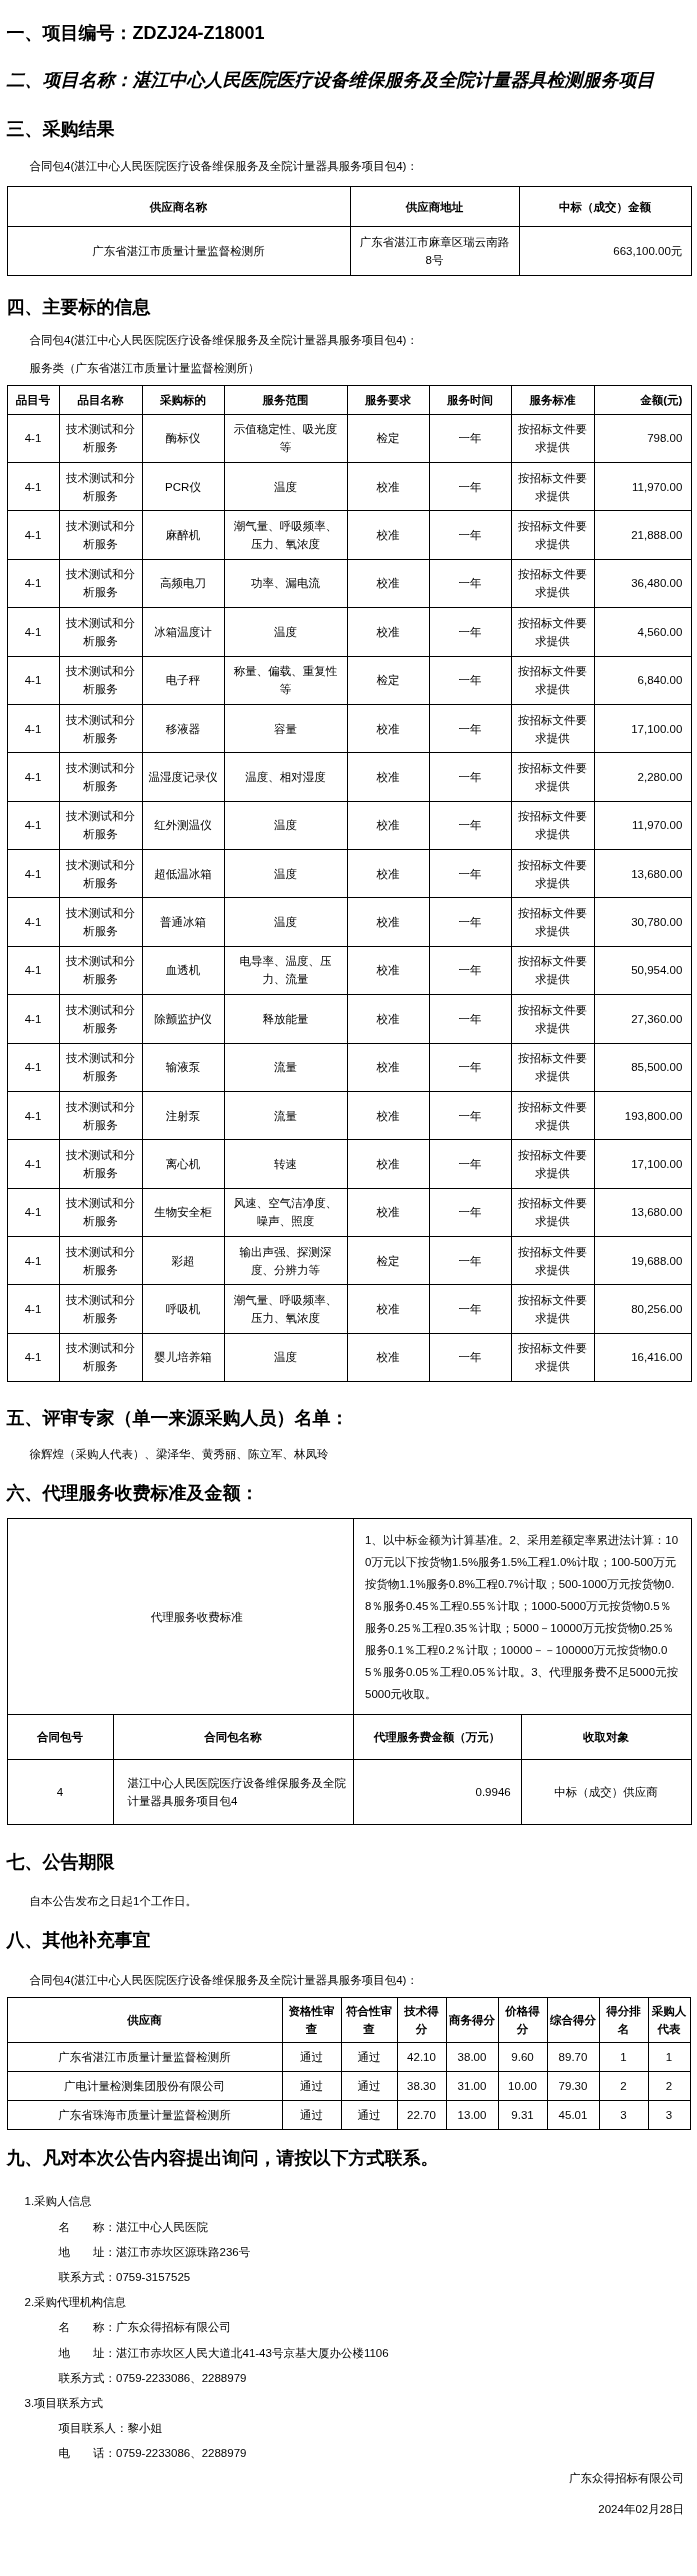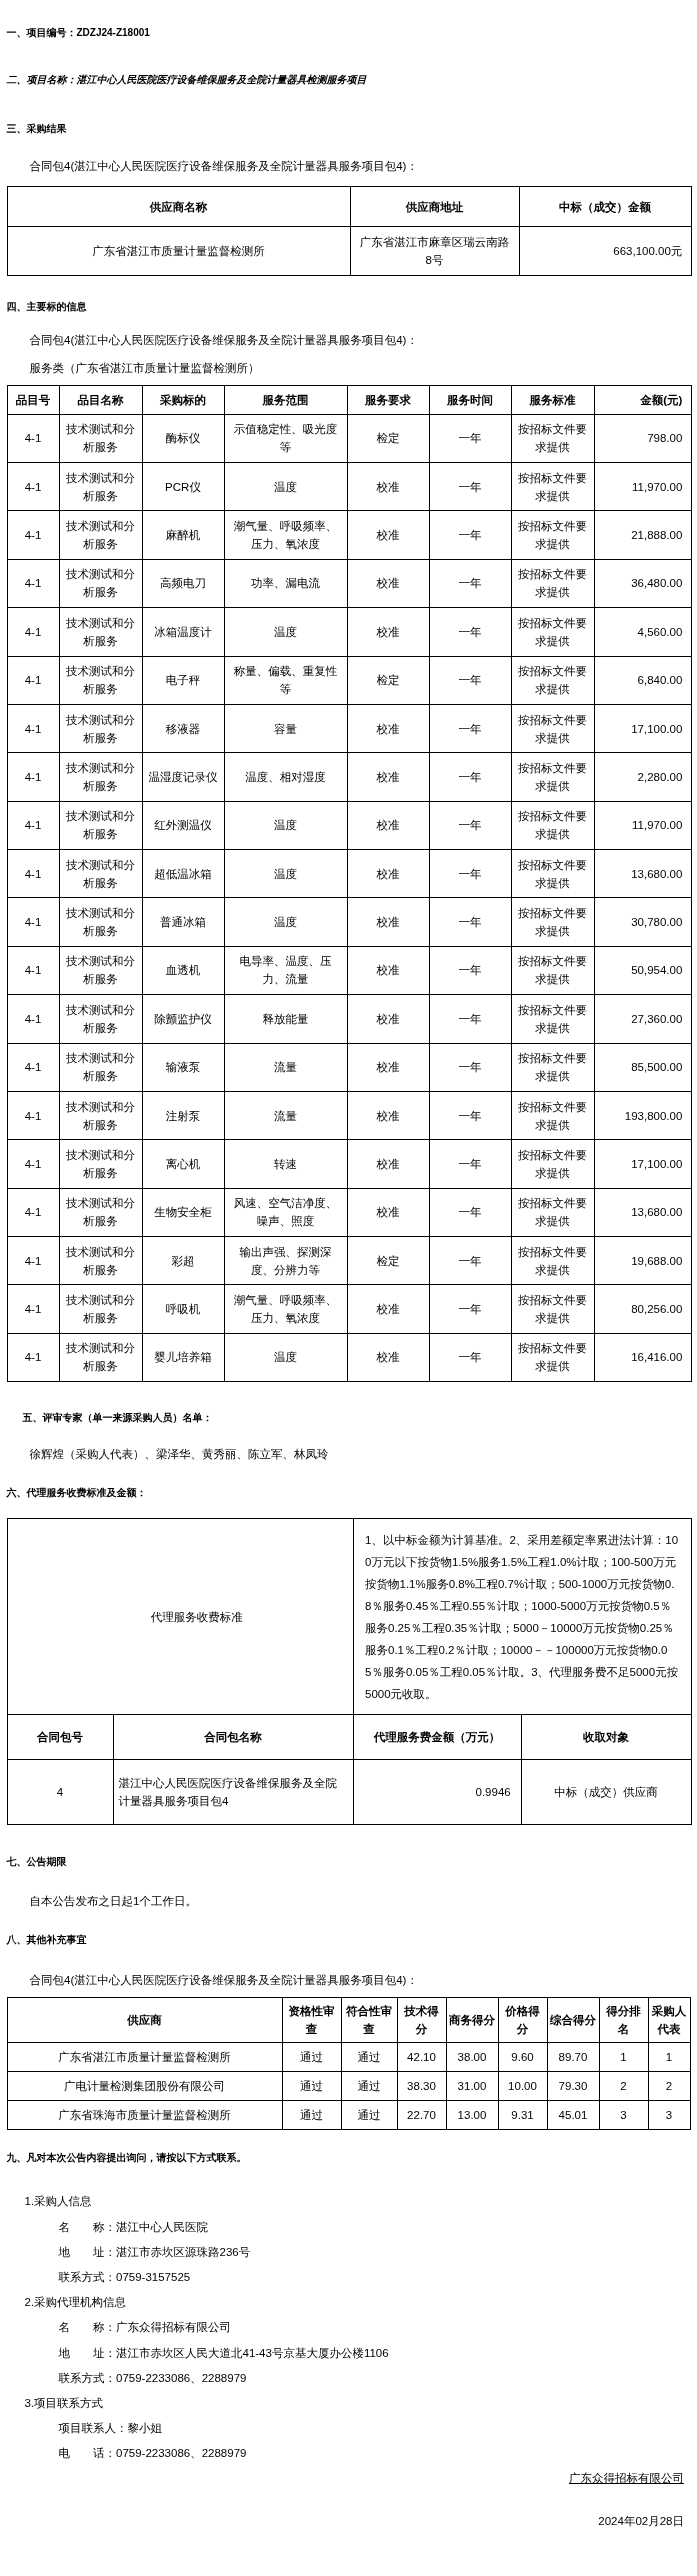--- a/index.html
+++ b/index.html
@@ -7,37 +7,37 @@
     width: 697px;
     min-height: 2576px;
     font-family: "Liberation Sans", "DejaVu Sans", sans-serif;
     color: #000;
     font-size: 11.5px;
     box-sizing: border-box;
   }
   .doc { padding: 24.6px 6.5px 19.6px 6.5px; box-sizing: border-box; }
   .sec {
     font-weight: bold;
-    font-size: 10px;
+    font-size: 18px;
     line-height: 16.4px;
     margin: 0;
   }
   .line { line-height: 16.4px; margin: 0; }
   .indent { padding-left: 23px; }
   
   .mb-s1 { margin-bottom: 31px; }
   .mb-s2 { margin-bottom: 33px; font-style: italic; }
   .mb-s3 { margin-bottom: 20.5px; }
   .mb-pkg1 { margin-bottom: 11.5px; }
   .mb-t1 { margin-bottom: 23px; }
   .mb-s4 { margin-bottom: 16.4px; }
   .mb-pkg2 { margin-bottom: 12.3px; }
   .mb-cat { margin-bottom: 8.2px; }
   .mb-mt { margin-bottom: 28px; }
-  .mb-s5 { margin-bottom: 19px; margin-left: 16px; }
+  .mb-s5 { margin-bottom: 19px; }
   .mb-names { margin-bottom: 23px; }
   .mb-s6 { margin-bottom: 16.4px; }
   .mb-fee { margin-bottom: 29px; }
   .mb-s7 { margin-bottom: 22px; }
   .mb-s7t { margin-bottom: 23px; }
   .mb-s8 { margin-bottom: 23px; }
   .mb-pkg3 { margin-bottom: 9px; }
   .mb-score { margin-bottom: 20.5px; }
   .mb-s9 { margin-bottom: 27px; }
 
@@ -70,33 +70,33 @@
   
   .fee-table th { padding: 13px 4.9px; }
   .fee-table td { padding: 14px 6.5px; }
   .fee-table .fee-label { text-align: center; padding-left: 40px; }
   .fee-table .fee-text {
     text-align: left;
     line-height: 22px;
     padding: 9.8px 11.5px;
     margin-left: 8px;
   }
-  .fee-table .pkg-name { text-align: left; padding-left: 5px; }
+  .fee-table .pkg-name { text-align: left; padding-left: 14px; }
   .fee-table .amt { text-align: right; padding-right: 9.8px; }
 
   
   .score-table th { padding: 4.1px 2.5px; }
   .score-table td { padding: 4.9px 2.5px; }
 
   
   .c-item { line-height: 17px; margin: 0 0 8.2px 0; padding-left: 18px; }
   .c-detail { line-height: 17px; margin: 0 0 8.2px 0; padding-left: 52px; }
 
   .footer { text-align: right; padding-right: 6.5px; }
-  .footer .company { line-height: 17px; margin-top: 8.2px; margin-bottom: 26px; text-decoration: underline; }
+  .footer .company { line-height: 17px; margin-top: 8.2px; margin-bottom: 14px; }
   .footer .date { line-height: 17px; }
 </style>
 </head>
 <body>
 
 <div class="doc">
 
   <p class="sec mb-s1">一、项目编号：ZDZJ24-Z18001</p>
   <p class="sec mb-s2">二、项目名称：湛江中心人民医院医疗设备维保服务及全院计量器具检测服务项目</p>
 

